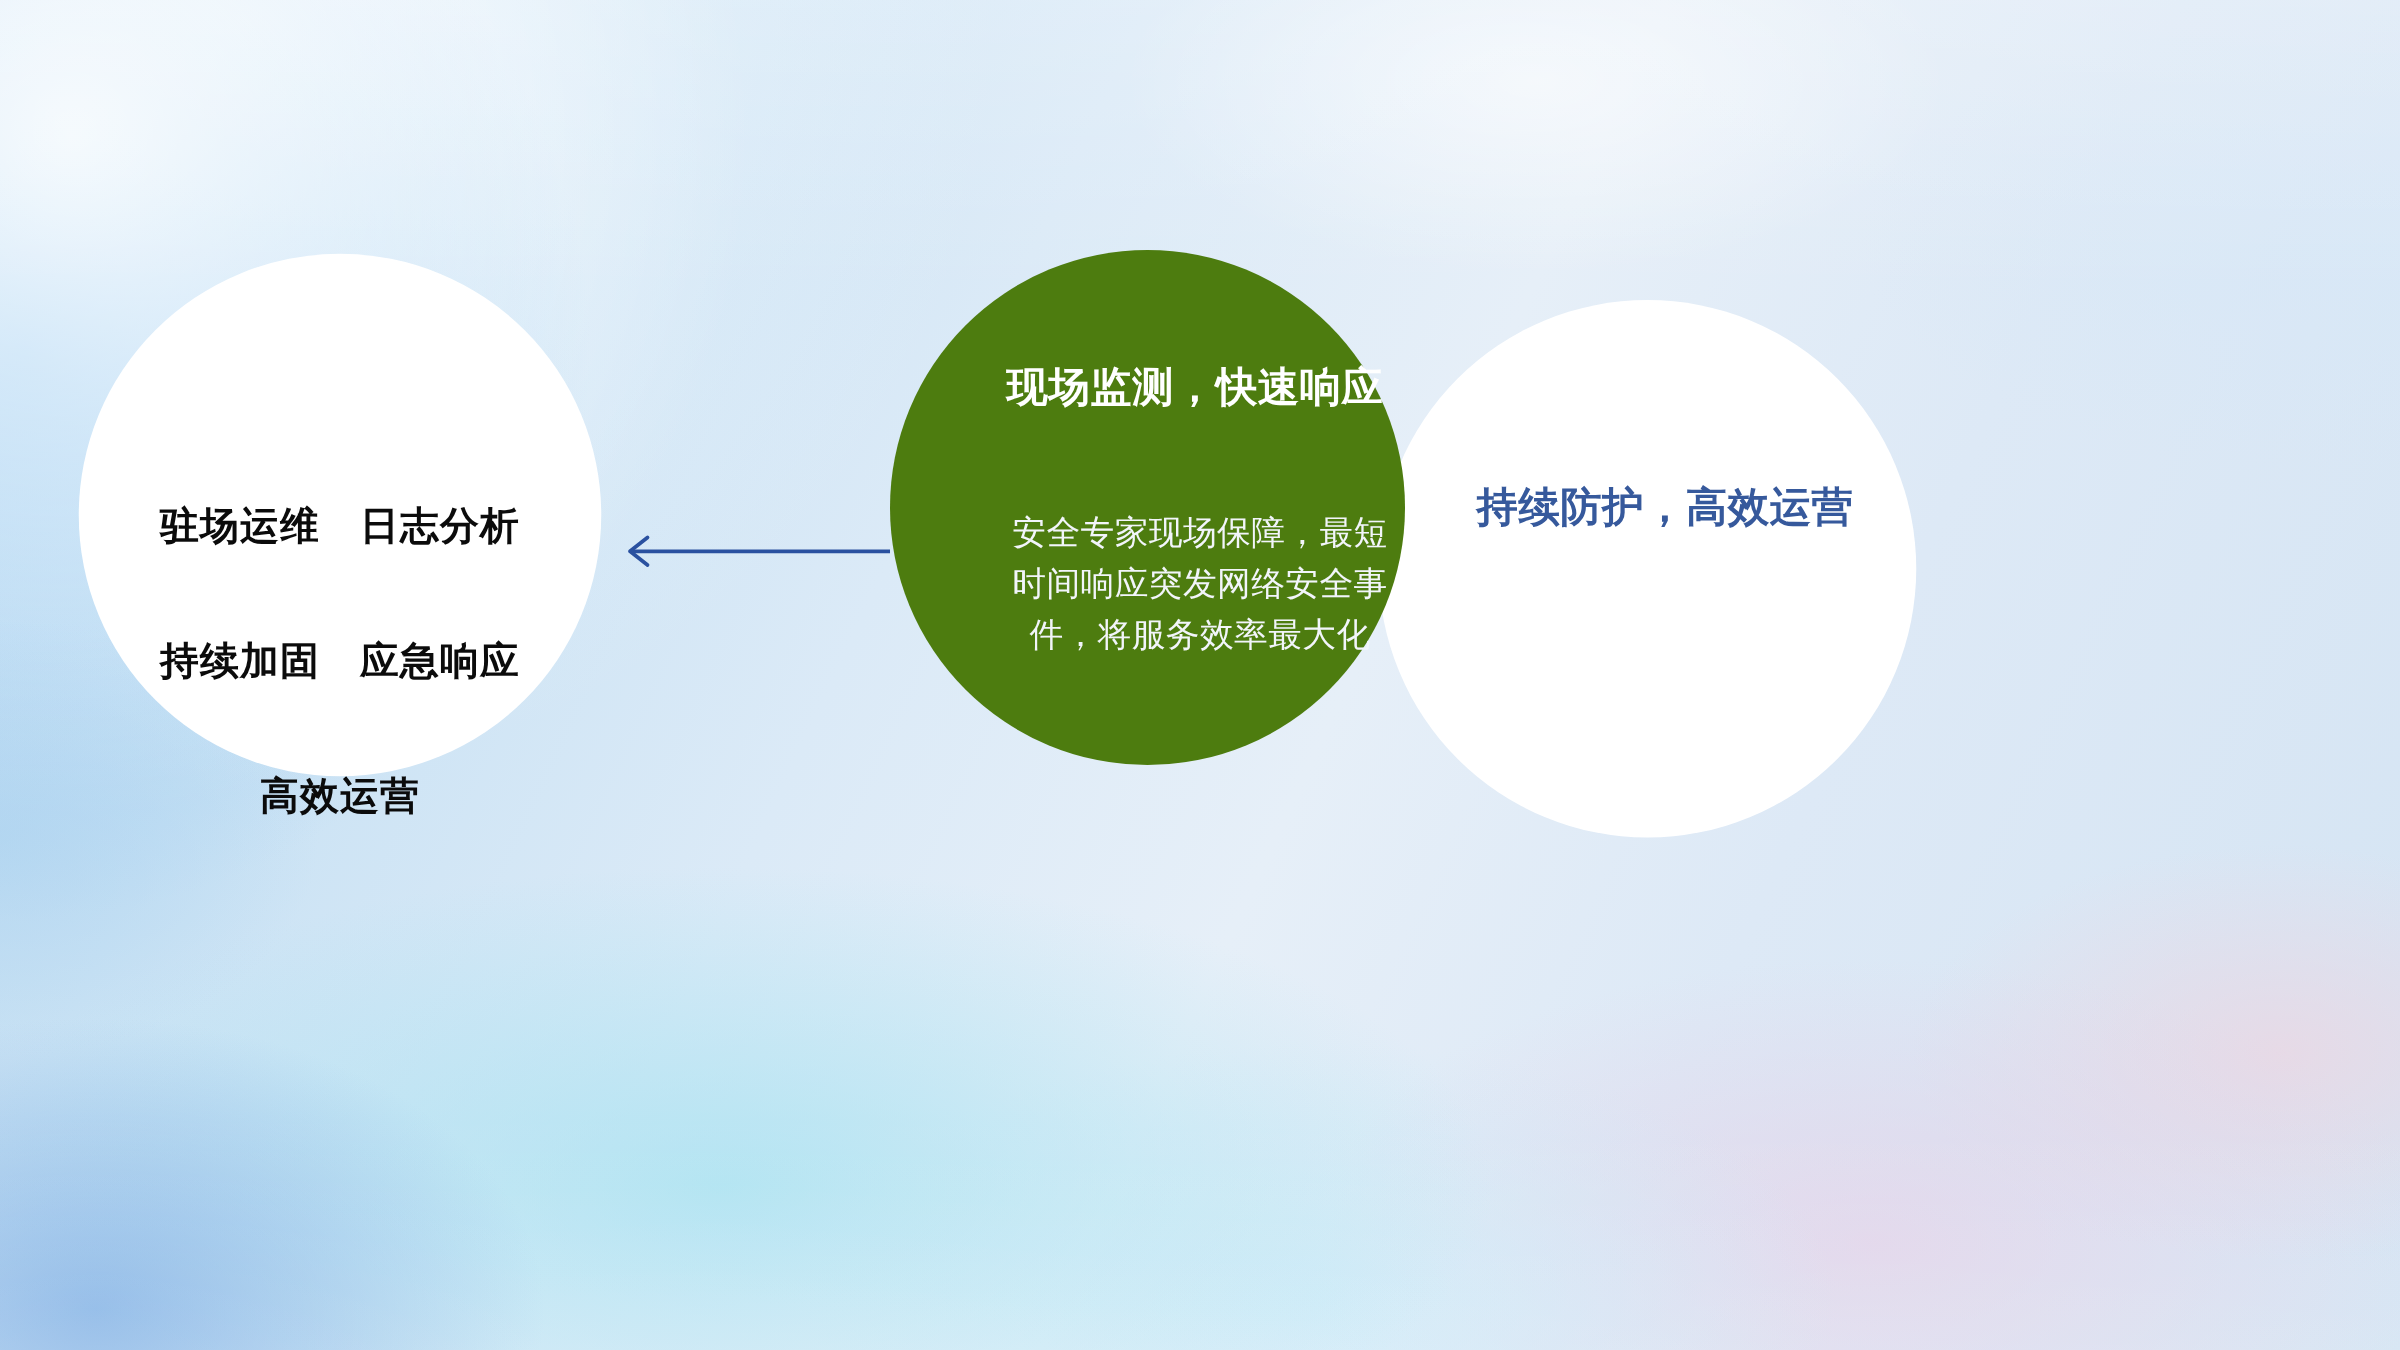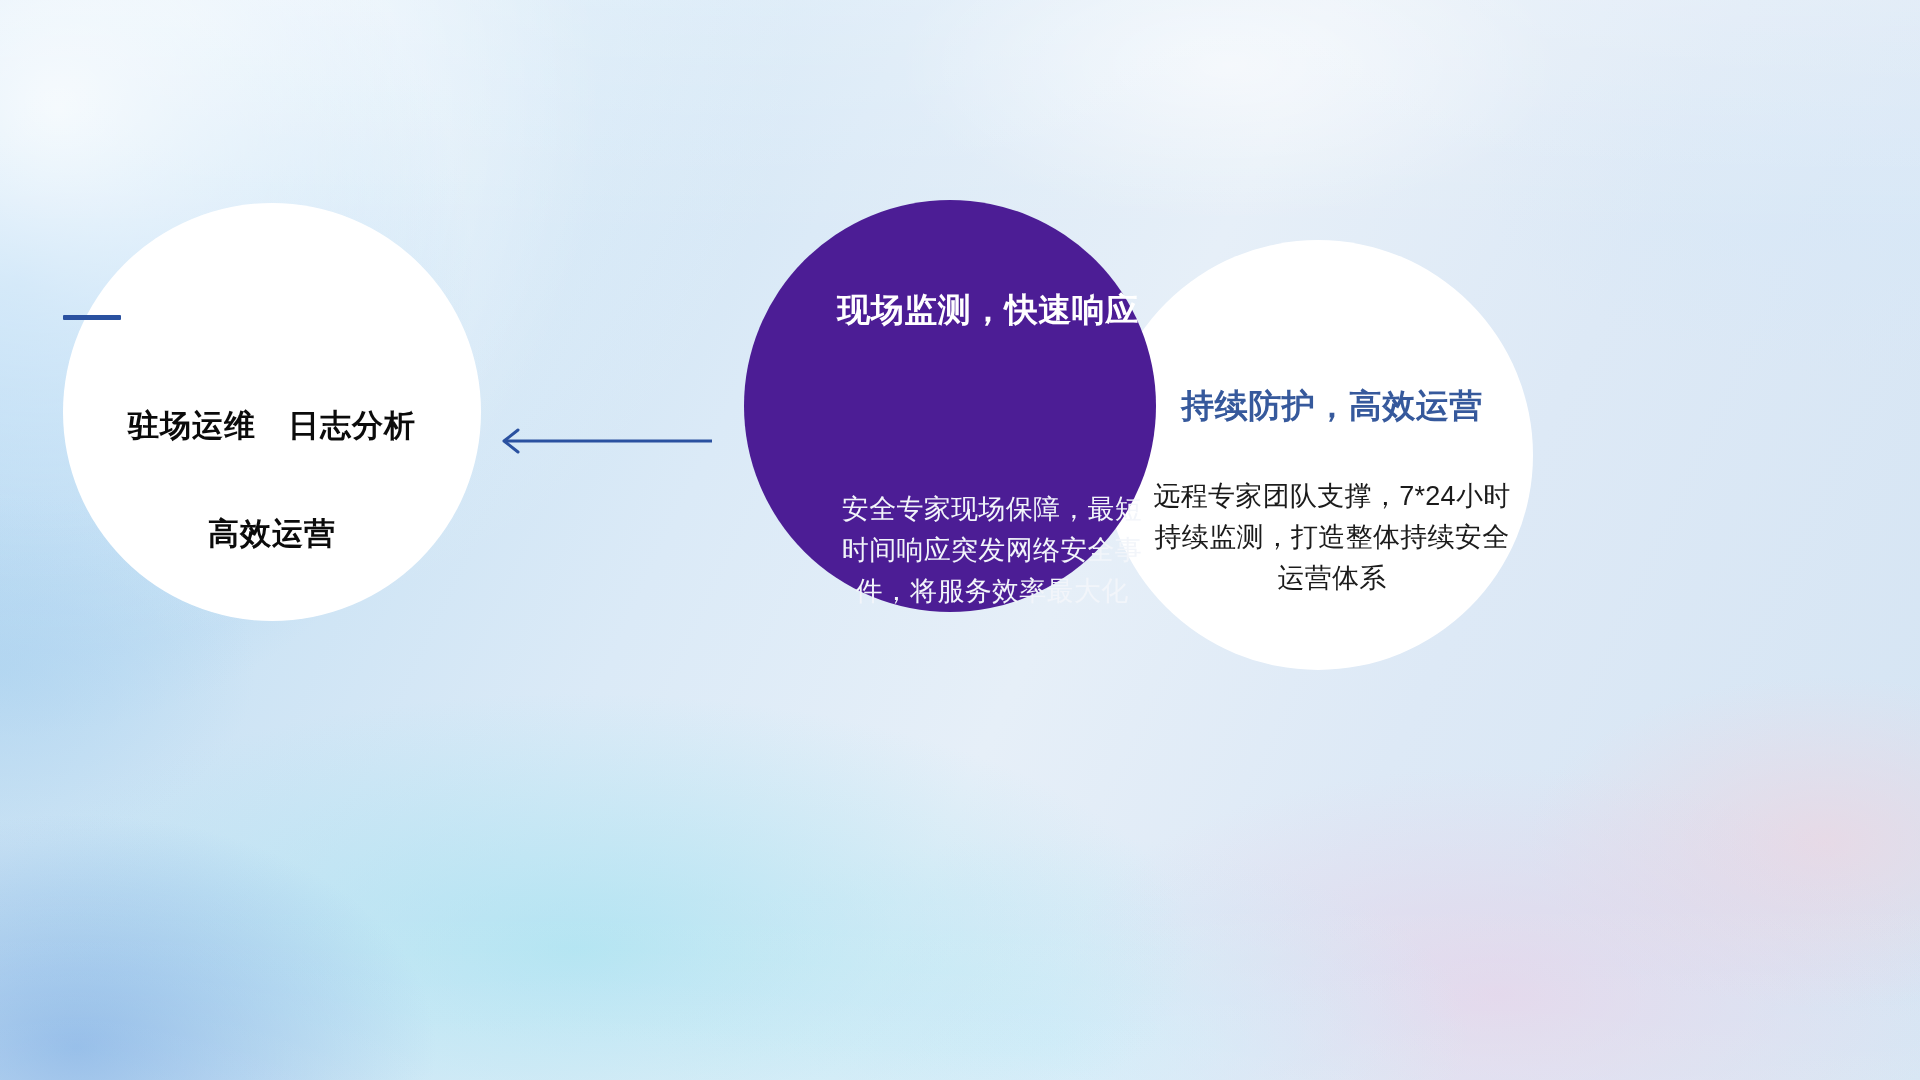--- a/index.html
+++ b/index.html
@@ -76,29 +76,29 @@
     height: 418px;
     background: #ffffff;
     display: flex;
     flex-direction: column;
     justify-content: flex-start;
     padding-top: 112px;
     gap: 48px;
   }
 
   #circle-middle {
-    left: 744px;
+    left: 712px;
     top: 200px;
     width: 412px;
     height: 412px;
-    background: #4c1d95;
+    background: #4d7c0f;
     display: flex;
     flex-direction: column;
     align-items: center;
-    justify-content: space-between;
+    justify-content: flex-start;
     padding-top: 92px;
     z-index: 3;
   }
 
   #circle-right {
     left: 1103px;
     top: 240px;
     width: 430px;
     height: 430px;
     background: #ffffff;
@@ -197,26 +197,26 @@
   <div class="bg-layer bg-vignette"></div>
 
   <svg id="connector-arrow" viewBox="0 0 224 46" xmlns="http://www.w3.org/2000/svg">
     <line x1="224" y1="23" x2="18" y2="23" stroke="#2a51a0" stroke-width="3"></line>
     <polyline points="30,12 16,23 30,34" fill="none" stroke="#2a51a0" stroke-width="3" stroke-linecap="round" stroke-linejoin="round"></polyline>
   </svg>
 
   <div id="circle-left" class="circle">
     <div id="accent-rule"></div>
     <div class="left-line">驻场运维　日志分析</div>
+    <div class="left-line">持续加固　应急响应</div>
     <div class="left-line">高效运营</div>
   </div>
 
   <div id="circle-right" class="circle">
     <div id="right-heading">持续防护，高效运营</div>
-    <div id="right-body">远程专家团队支撑，7*24小时持续监测，打造整体持续安全运营体系</div>
   </div>
 
   <div id="circle-middle" class="circle">
     <div id="middle-heading">现场监测，快速响应</div>
     <div id="middle-body">安全专家现场保障，最短时间响应突发网络安全事件，将服务效率最大化</div>
   </div>
 
 </div>
 
 </body></html>

